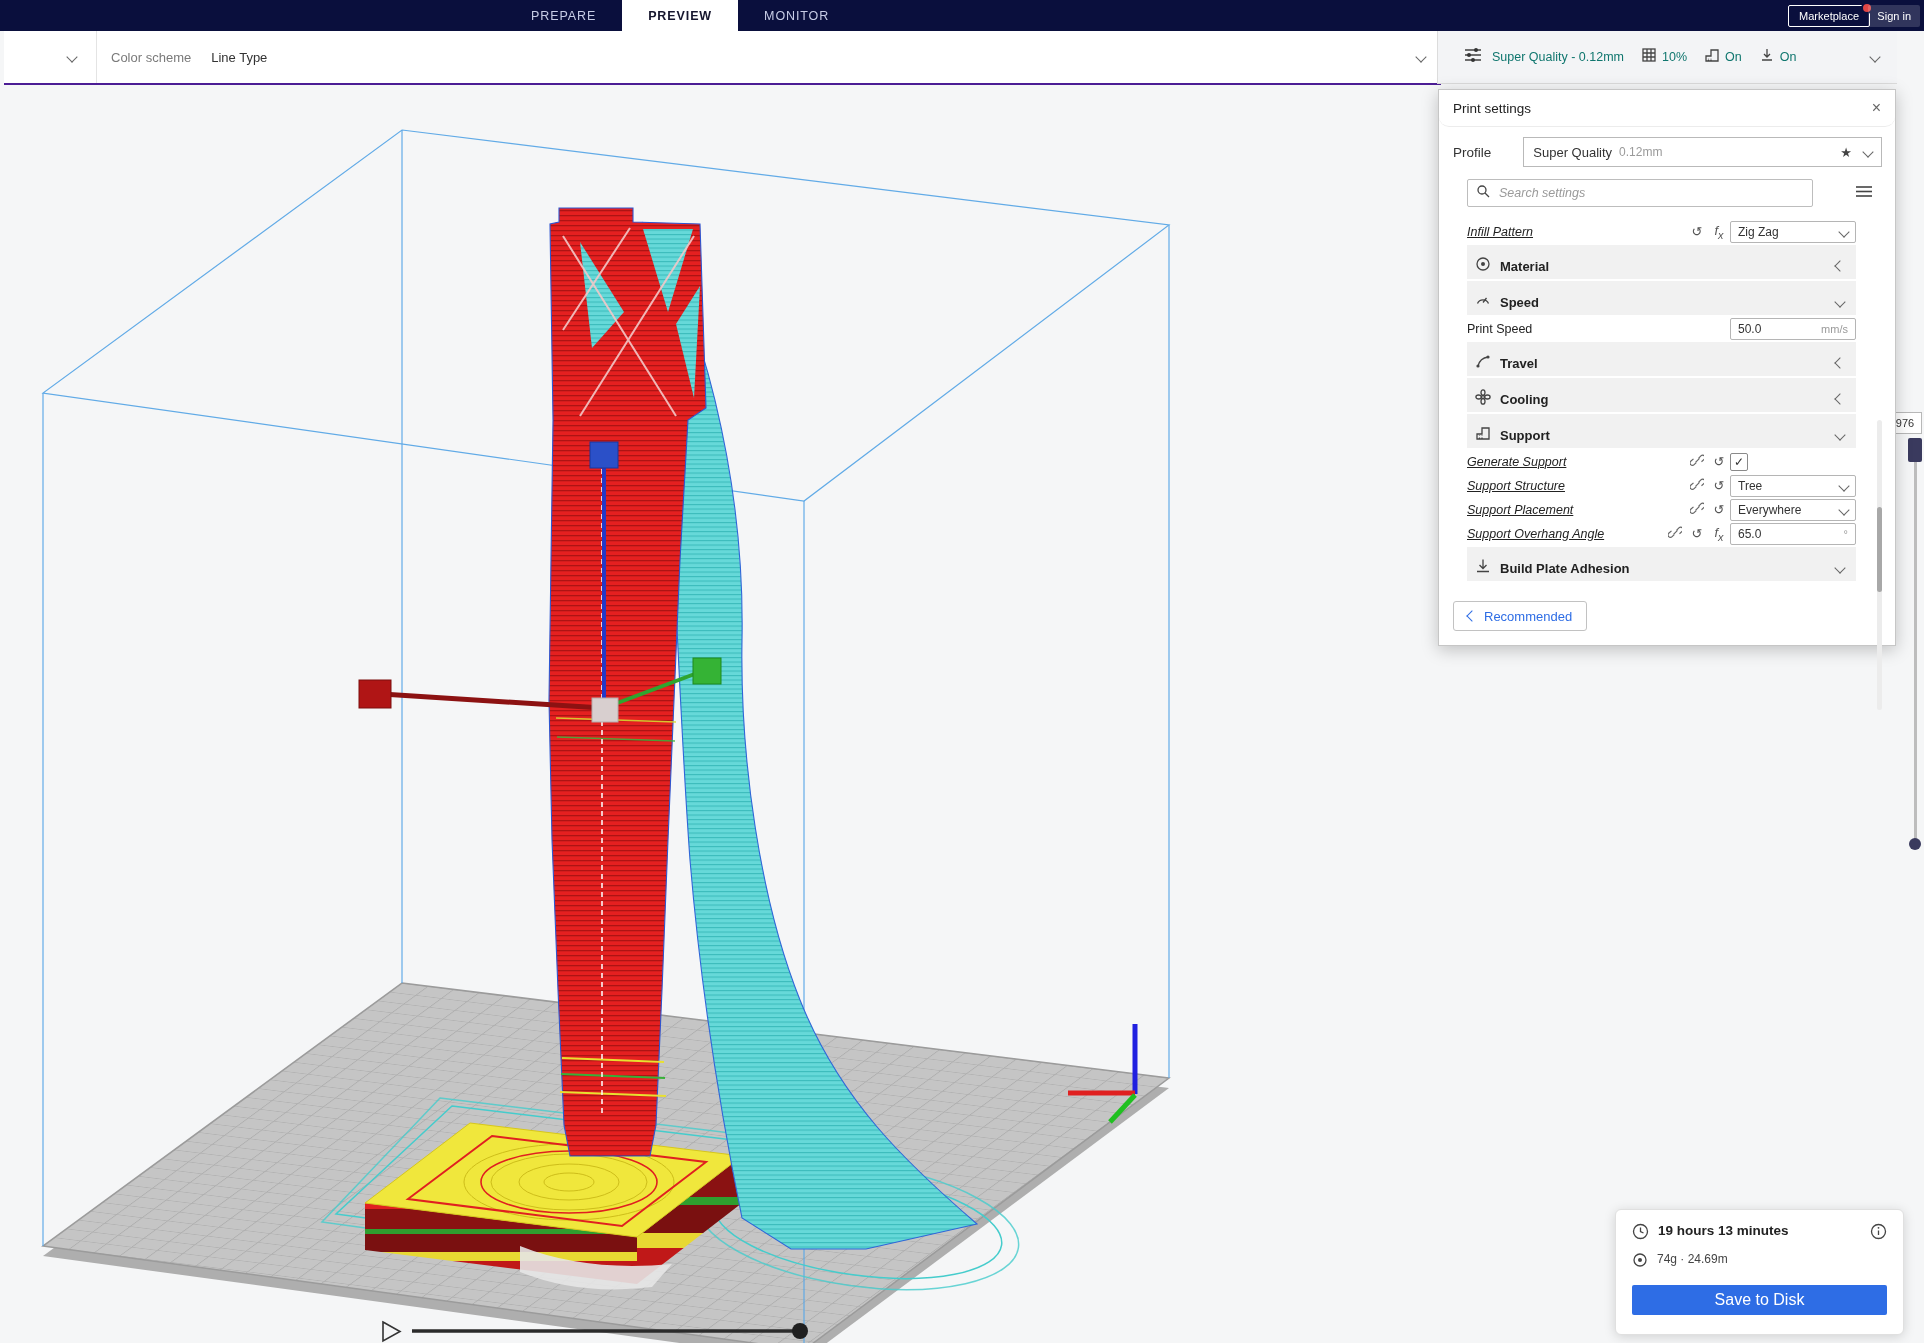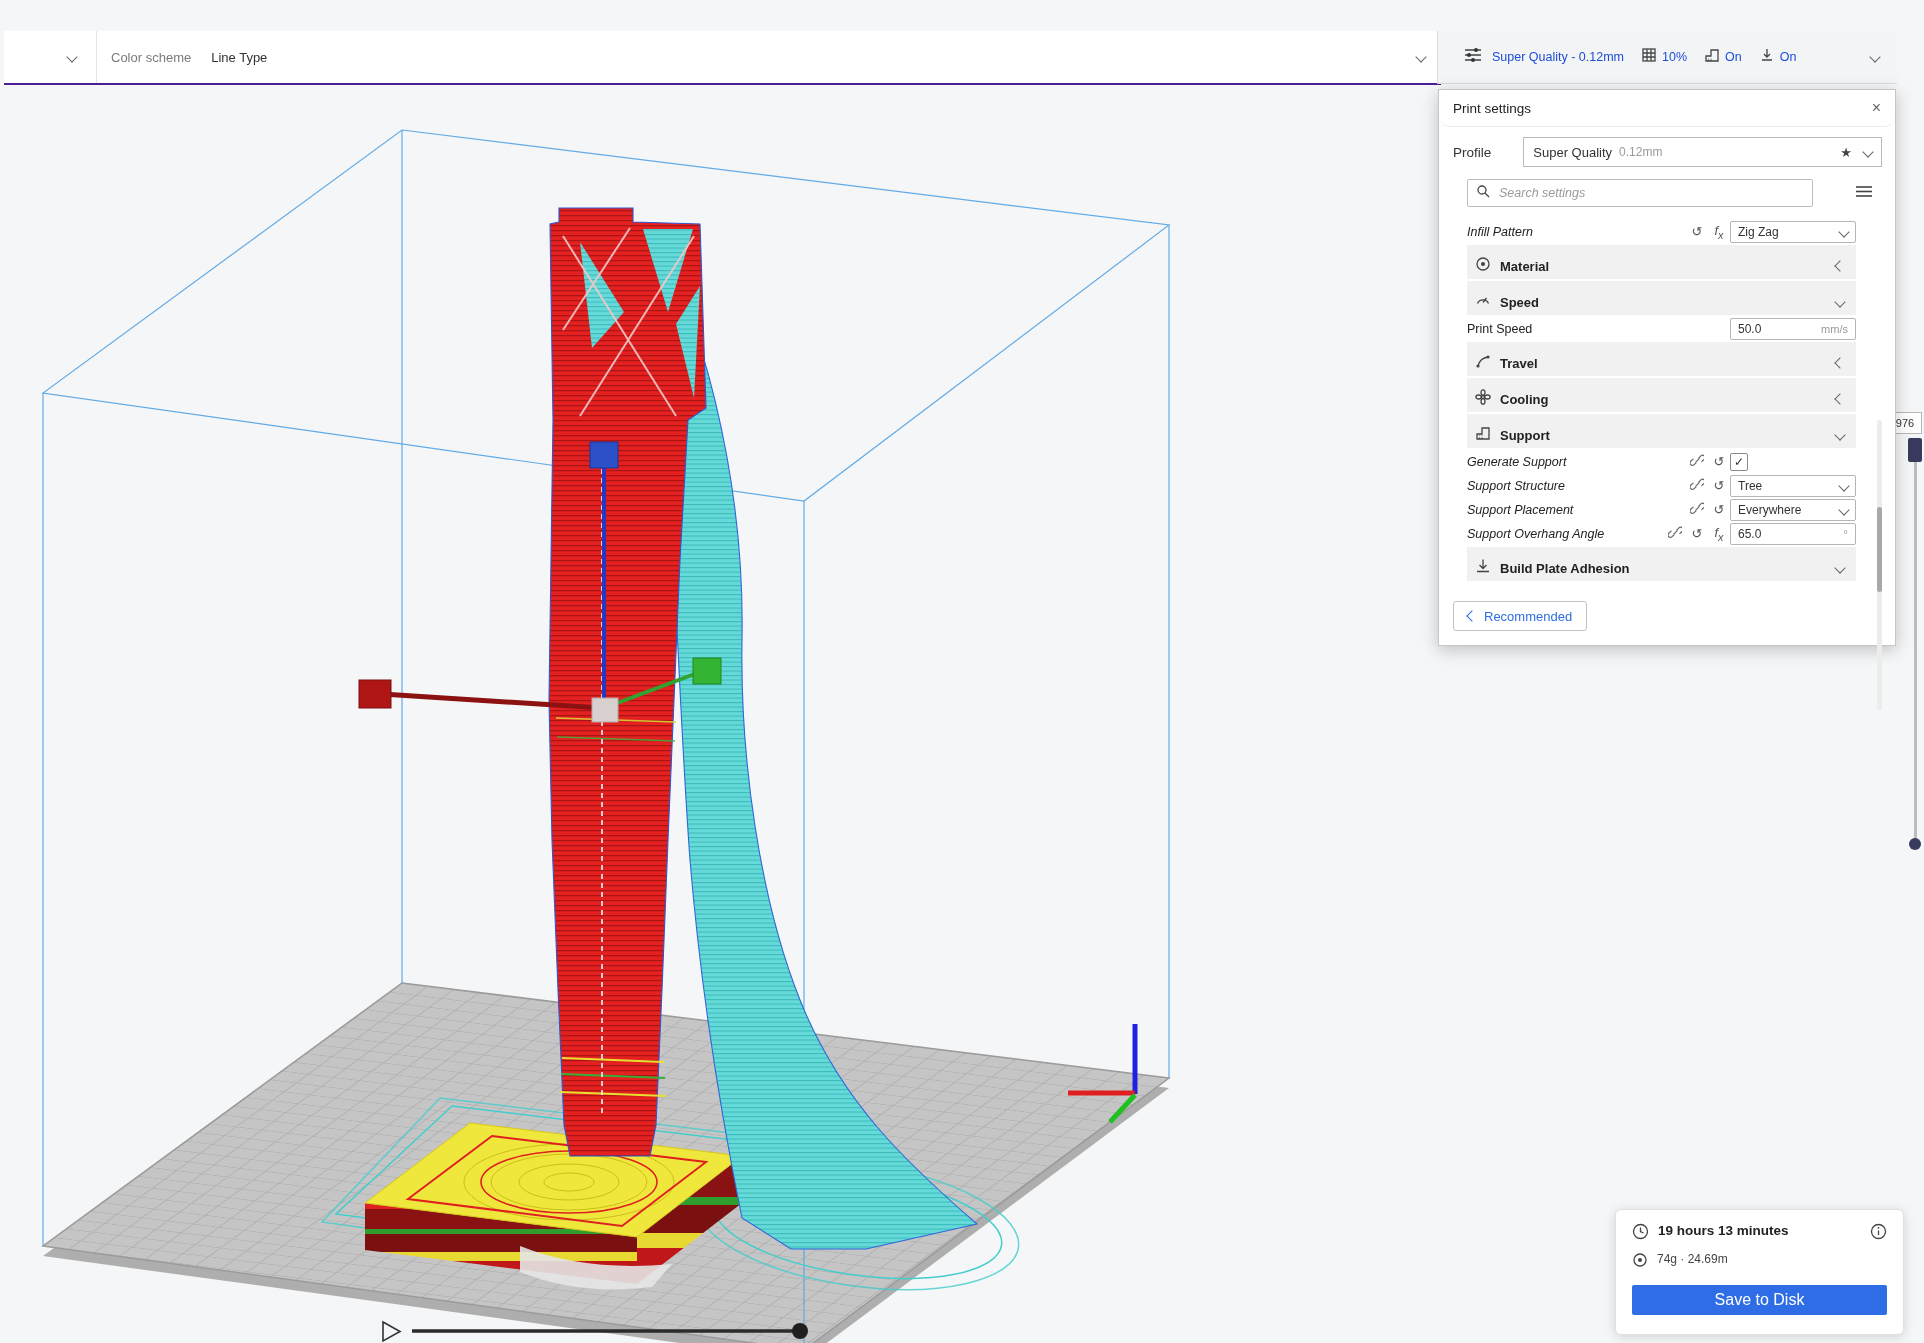--- a/index.html
+++ b/index.html
@@ -14,21 +14,21 @@
   .mkt-dot{position:absolute;right:-4px;top:-4px;width:8px;height:8px;border-radius:50%;background:#e04545;border:2px solid #0a0f3d;}
   .signin-btn{position:absolute;right:4px;top:5px;height:22px;display:flex;align-items:center;padding:0 9px;background:rgba(255,255,255,.16);border-radius:2px;color:#fff;font-size:11px;cursor:pointer;}
 
   
   .toolbar{position:absolute;top:31px;left:4px;width:1437px;height:52px;background:#fff;border-bottom:2px solid #4c1d95;display:flex;align-items:center;z-index:30;}
   .tb-left{width:93px;height:100%;border-right:1px solid #e4e4e4;display:flex;align-items:center;justify-content:flex-end;padding-right:20px;box-sizing:border-box;cursor:pointer;}
   .tb-label{margin-left:14px;font-size:13px;color:#7a7a7a;}
   .tb-value{margin-left:20px;font-size:13px;color:#333;}
   .tb-chev{margin-left:auto;margin-right:16px;}
   .summary{position:absolute;top:31px;left:1437px;width:459px;height:52px;background:#f3f4f6;border-left:1px solid #dcdcdc;border-bottom:1px solid #dcdcdc;display:flex;align-items:center;z-index:30;cursor:pointer;}
-  .summary .txt{font-size:12.5px;color:#1d4ed8;}
+  .summary .txt{font-size:12.5px;color:#0f766e;}
   .sum-group{display:flex;align-items:center;margin-left:18px;}
   .sum-group .txt{margin-left:6px;}
 
   
   .chev{display:inline-block;width:7px;height:7px;border-right:1.6px solid #666;border-bottom:1.6px solid #666;transform:rotate(45deg);}
   .chev.left{transform:rotate(135deg);}
   .chev.blue{border-color:#2e6de5;}
 
   
   .panel{position:absolute;left:1438px;top:89px;width:458px;background:#fff;border:1px solid #c6c6c6;box-shadow:0 4px 16px rgba(0,0,0,.22);z-index:35;box-sizing:border-box;}
@@ -42,21 +42,21 @@
   .profile-dd .detail{margin-left:7px;font-size:12px;color:#9a9a9a;}
   .star{margin-left:auto;color:#444;font-size:13px;}
   .search-row{display:flex;align-items:center;padding:8px 14px 8px 28px;}
   .search-box{width:346px;height:28px;border:1px solid #bdbdbd;border-radius:2px;display:flex;align-items:center;padding:0 8px;box-sizing:border-box;}
   .search-box input{border:none;outline:none;flex:1;margin-left:7px;font-family:"Liberation Sans",sans-serif;font-size:12.5px;color:#333;background:transparent;}
   .search-box input::placeholder{font-style:italic;color:#9a9a9a;}
   .hamburger{margin-left:auto;margin-right:8px;cursor:pointer;}
   .settings{position:relative;padding:4px 39px 6px 28px;}
   .srow{display:flex;align-items:center;height:23px;margin:1px 0;}
   .srow .lbl{flex:1;font-size:12.5px;color:#222;}
-  .srow .lbl.it{font-style:italic;}
+  .srow .lbl.it{font-style:italic;text-decoration:underline;}
   .icon-btn{width:22px;text-align:center;color:#555;font-size:13px;cursor:pointer;flex:none;}
   .fx{font-style:italic;font-size:13px;color:#555;}
   .ctrl{width:126px;height:22px;border:1px solid #b5b5b5;border-radius:2px;background:#fff;display:flex;align-items:center;padding:0 7px;box-sizing:border-box;font-size:12px;color:#333;cursor:pointer;flex:none;}
   .ctrl .unit{margin-left:auto;color:#9a9a9a;font-size:11px;}
   .ctrl .chev{margin-left:auto;}
   .cbx-wrap{width:126px;flex:none;display:flex;}
   .cbx{width:16px;height:16px;border:1px solid #8a8a8a;border-radius:2px;background:#fff;display:flex;align-items:center;justify-content:center;font-size:12px;color:#333;cursor:pointer;}
   .cat{display:flex;align-items:center;height:26px;background:#f1f1f1;margin:2px 0;padding:8px 12px 0 8px;cursor:pointer;}
   .cat .clbl{font-size:13px;font-weight:bold;color:#222;margin-left:9px;flex:1;}
   .panel-scroll{position:absolute;right:13px;top:205px;width:5px;height:290px;background:#ececec;border-radius:3px;}
@@ -201,20 +201,34 @@
       <line x1="1135" y1="1095" x2="1110" y2="1122" stroke="#20c020"></line>
     </g>
 
     <g>
       <path d="M383,1322 l17,9.5 -17,9.5 Z" fill="none" stroke="#333" stroke-width="1.6"></path>
       <line x1="412" y1="1331" x2="800" y2="1331" stroke="#2b2b2b" stroke-width="3.5"></line>
       <circle cx="800" cy="1331" r="8" fill="#1f1f1f"></circle>
     </g>
   </svg>
 
+  <div class="topbar">
+    <div class="tabs">
+      <div class="tab">PREPARE</div>
+      <div class="tab active">PREVIEW</div>
+      <div class="tab">MONITOR</div>
+    </div>
+    <div class="mkt-btn">
+      <span>Marketplace</span>
+      <span class="mkt-dot"></span>
+    </div>
+    <div class="signin-btn">
+      <span>Sign in</span>
+    </div>
+  </div>
 
   <div class="toolbar">
     <div class="tb-left">
         <span class="chev"></span>
       </div>
     <span class="tb-label">Color scheme</span>
     <span class="tb-value">Line Type</span>
     <span class="tb-chev chev"></span>
   </div>
 

